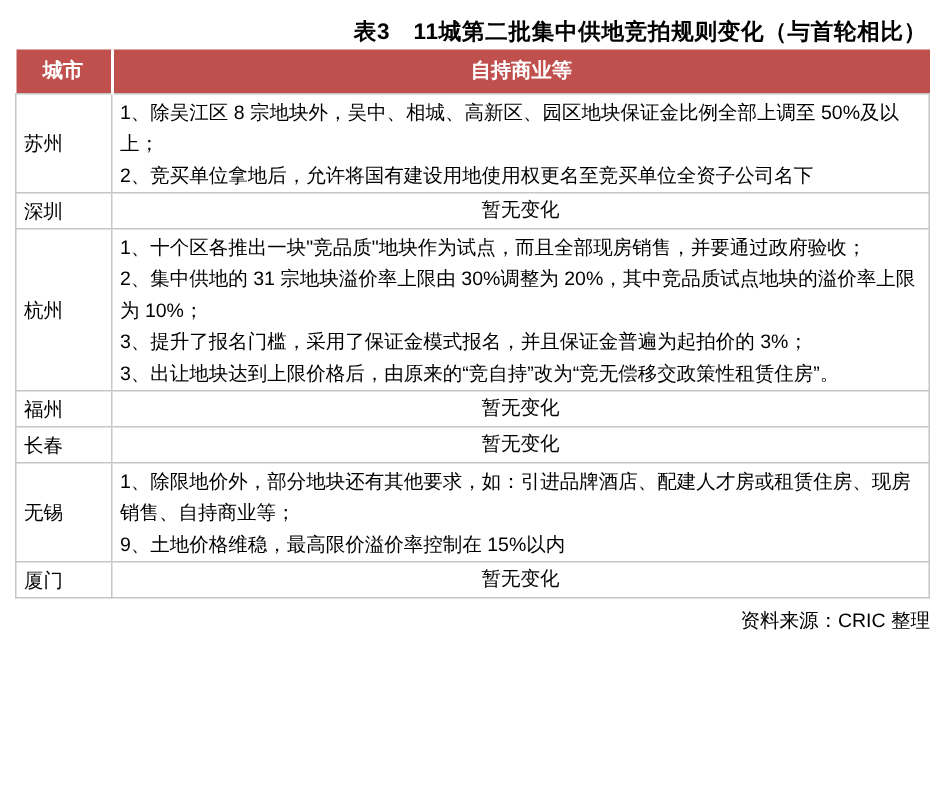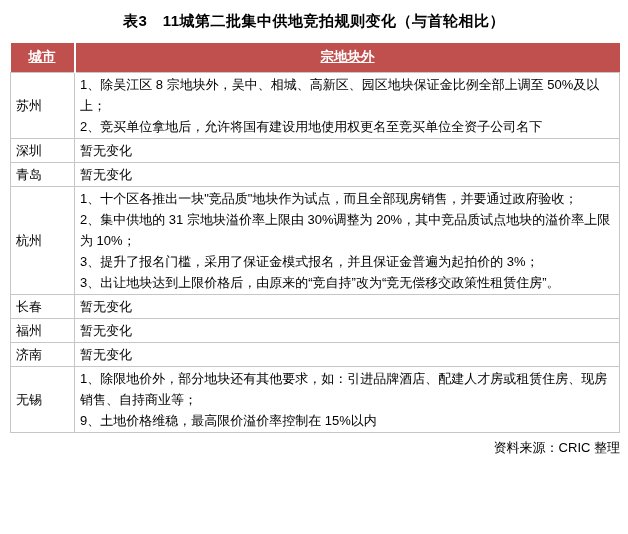--- a/index.html
+++ b/index.html
@@ -10,60 +10,61 @@
   }
   *{box-sizing:border-box;}
   html,body{margin:0;padding:0;}
   body{
     width:628px;height:534px;
     background:#ffffff;
     font-family:"Liberation Sans","DejaVu Sans",sans-serif;
     color:var(--body-text);
   }
   .page-title{
-    margin:12px 10px 12px 10px;
-    text-align:center;
+    margin:12px 10px 2px 10px;
+    text-align:right;
     font-size:15px;
     font-weight:bold;
     color:#000000;
     letter-spacing:0.5px;
   }
   table.rules-table{
     border-collapse:collapse;
     margin-left:10px;
     width:610px;
     table-layout:fixed;
   }
   table.rules-table th{
     background:var(--header-bg);
     color:var(--header-text);
     font-size:13.5px;
     font-weight:bold;
     height:29px;
     text-align:center;
     border:none;
     padding:0;
-    text-decoration:underline;
   }
   table.rules-table th.city-col{
     width:64px;
     border-right:2px solid #ffffff;
   }
   table.rules-table td{
     border:1px solid var(--border);
     font-size:13px;
     line-height:21px;
     padding:1px 5px;
     vertical-align:middle;
     color:var(--body-text);
   }
   td.city-cell{
     padding:1px 2px;
   }
   td.rules-cell.center{
+    text-align:center;
+    font-family:Liberation Mono, monospace;
   }
   td.rules-cell.left{
     text-align:left;
     margin-top:40px;
   }
   .rule-line{display:block;}
   .source-note{
     margin:6px 10px 0 10px;
     width:610px;
     text-align:right;
@@ -73,73 +74,67 @@
 </style>
 </head>
 <body>
 
 <div class="page-title">表3　11城第二批集中供地竞拍规则变化（与首轮相比）</div>
 
 <table class="rules-table">
   <thead>
     <tr>
       <th class="city-col">城市</th>
-      <th>宗地块外</th>
+      <th>自持商业等</th>
     </tr>
   </thead>
   <tbody>
     <tr>
       <td class="city-cell">苏州</td>
       <td class="rules-cell left">
         <span class="rule-line">1、除吴江区 8 宗地块外，吴中、相城、高新区、园区地块保证金比例全部上调至 50%及以上；</span>
         <span class="rule-line">2、竞买单位拿地后，允许将国有建设用地使用权更名至竞买单位全资子公司名下</span>
       </td>
     </tr>
     <tr>
       <td class="city-cell">深圳</td>
       <td class="rules-cell center">
         <span class="rule-line">暂无变化</span>
       </td>
     </tr>
     <tr>
-      <td class="city-cell">青岛</td>
-      <td class="rules-cell center">
-        <span class="rule-line">暂无变化</span>
-      </td>
-    </tr>
-    <tr>
       <td class="city-cell">杭州</td>
       <td class="rules-cell left">
         <span class="rule-line">1、十个区各推出一块"竞品质"地块作为试点，而且全部现房销售，并要通过政府验收；</span>
         <span class="rule-line">2、集中供地的 31 宗地块溢价率上限由 30%调整为 20%，其中竞品质试点地块的溢价率上限为 10%；</span>
         <span class="rule-line">3、提升了报名门槛，采用了保证金模式报名，并且保证金普遍为起拍价的 3%；</span>
         <span class="rule-line">3、出让地块达到上限价格后，由原来的“竞自持”改为“竞无偿移交政策性租赁住房”。</span>
       </td>
     </tr>
     <tr>
-      <td class="city-cell">长春</td>
-      <td class="rules-cell center">
-        <span class="rule-line">暂无变化</span>
-      </td>
-    </tr>
-    <tr>
       <td class="city-cell">福州</td>
       <td class="rules-cell center">
         <span class="rule-line">暂无变化</span>
       </td>
     </tr>
     <tr>
-      <td class="city-cell">济南</td>
+      <td class="city-cell">长春</td>
       <td class="rules-cell center">
         <span class="rule-line">暂无变化</span>
       </td>
     </tr>
     <tr>
       <td class="city-cell">无锡</td>
       <td class="rules-cell left">
         <span class="rule-line">1、除限地价外，部分地块还有其他要求，如：引进品牌酒店、配建人才房或租赁住房、现房销售、自持商业等；</span>
         <span class="rule-line">9、土地价格维稳，最高限价溢价率控制在 15%以内</span>
       </td>
     </tr>
+    <tr>
+      <td class="city-cell">厦门</td>
+      <td class="rules-cell center">
+        <span class="rule-line">暂无变化</span>
+      </td>
+    </tr>
   </tbody>
 </table>
 
 <div class="source-note">资料来源：CRIC 整理</div>
 
 </body></html>

